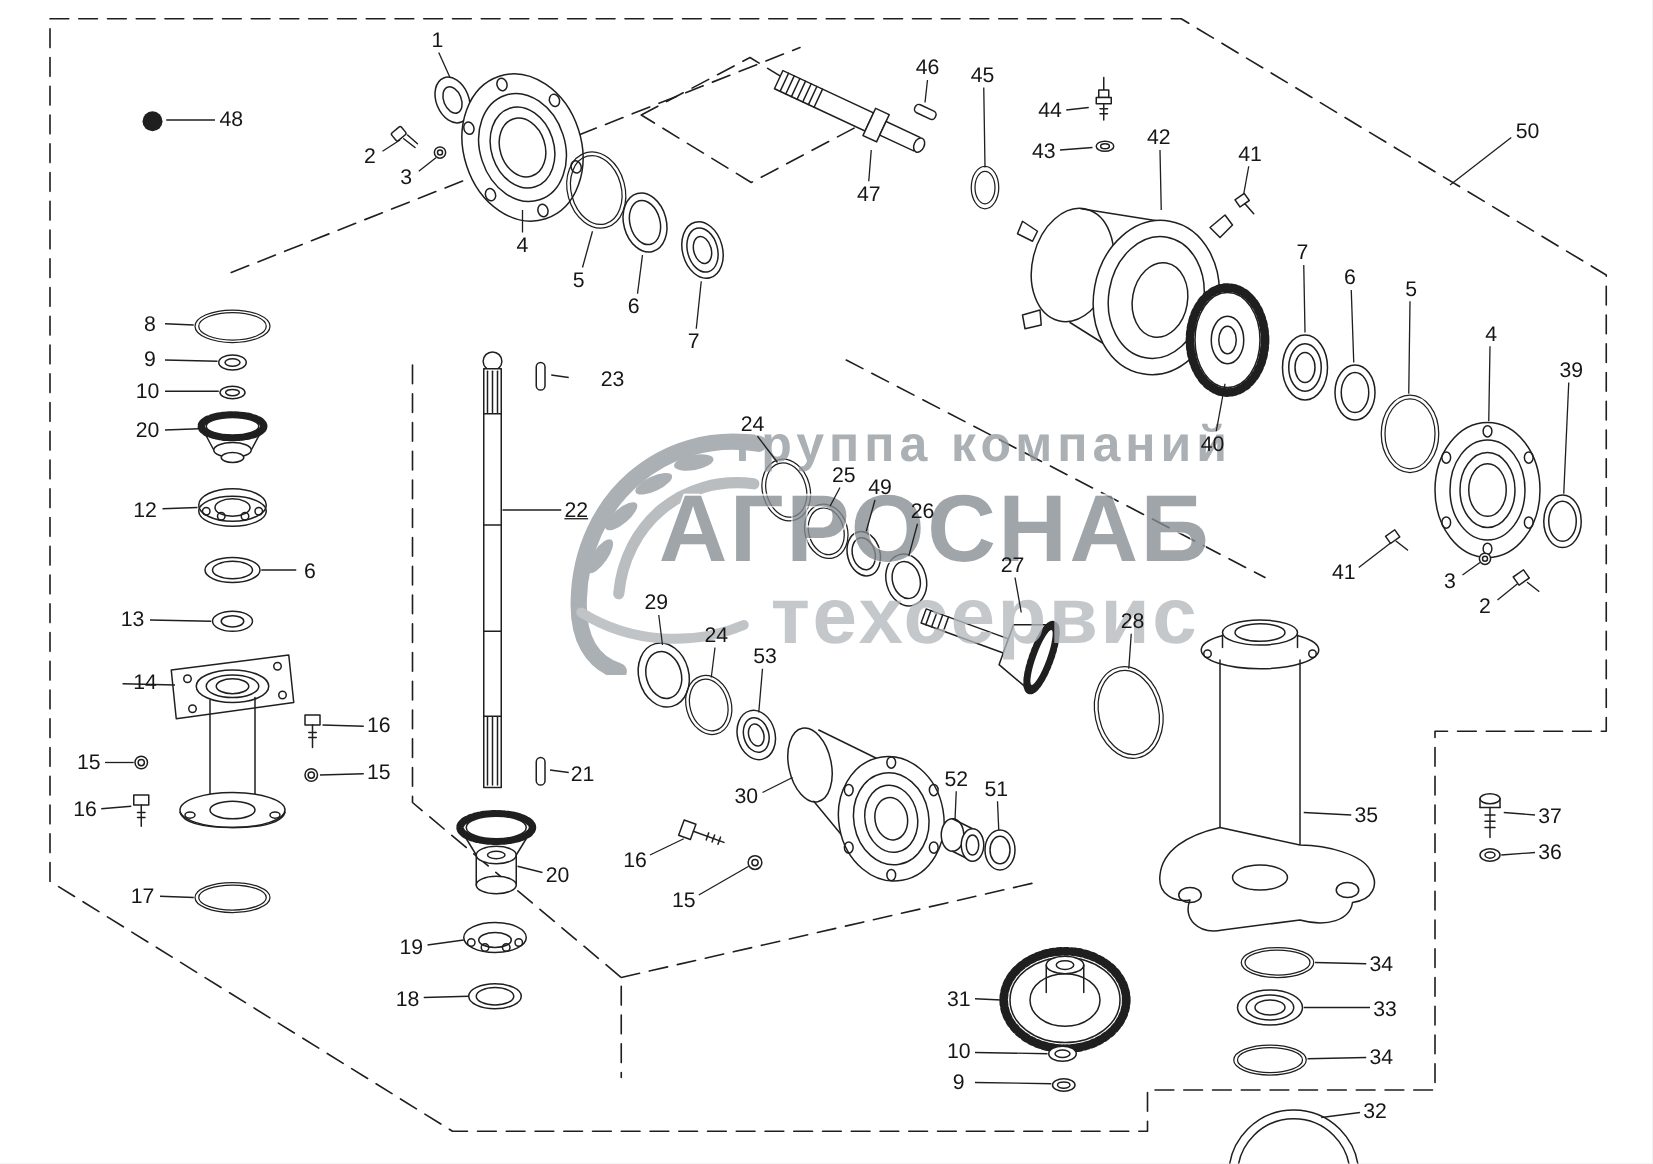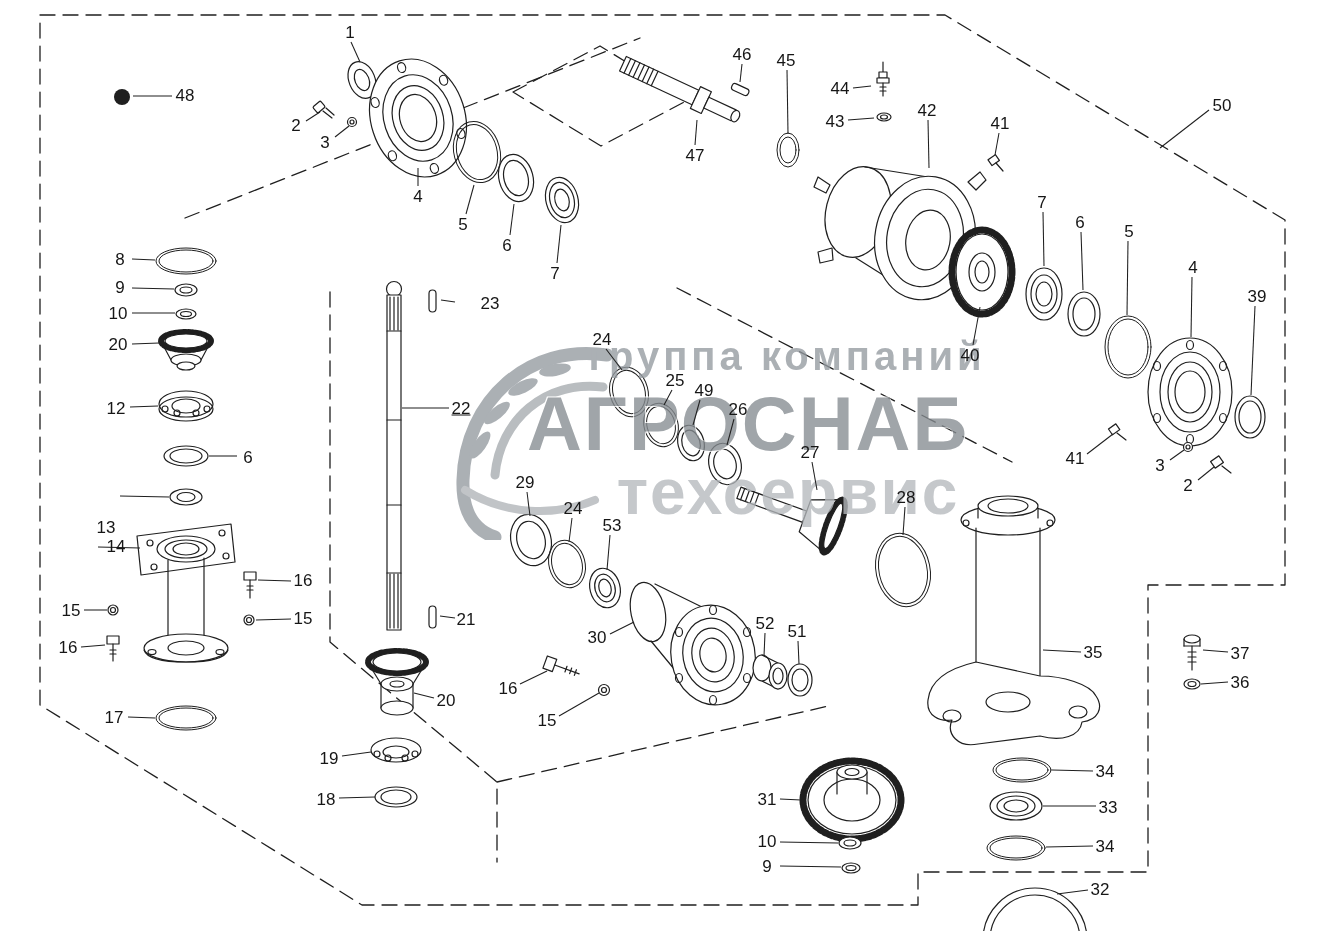--- a/index.html
+++ b/index.html
@@ -572,21 +572,21 @@
       <div class="callout" style="left: 970px; top: 355px;">40</div>
       <div class="callout" style="left: 1075px; top: 458px;">41</div>
       <div class="callout" style="left: 1160px; top: 465px;">3</div>
       <div class="callout" style="left: 1188px; top: 485px;">2</div>
       <div class="callout" style="left: 120px; top: 259px;">8</div>
       <div class="callout" style="left: 120px; top: 287px;">9</div>
       <div class="callout" style="left: 118px; top: 313px;">10</div>
       <div class="callout" style="left: 118px; top: 344px;">20</div>
       <div class="callout" style="left: 116px; top: 408px;">12</div>
       <div class="callout" style="left: 248px; top: 457px;">6</div>
-      <div class="callout" style="left: 106px; top: 495px; margin-top: 32px;">13</div>
+      <div class="callout" style="left: 106px; top: 495px;">13</div>
       <div class="callout" style="left: 84px; top: 546px; margin-left: 32px;">14</div>
       <div class="callout" style="left: 71px; top: 610px;">15</div>
       <div class="callout" style="left: 68px; top: 647px;">16</div>
       <div class="callout" style="left: 303px; top: 580px;">16</div>
       <div class="callout" style="left: 303px; top: 618px;">15</div>
       <div class="callout" style="left: 114px; top: 717px;">17</div>
       <div class="callout" style="left: 490px; top: 303px;">23</div>
       <div class="callout" style="left: 461px; top: 408px; text-decoration: underline;">22</div>
       <div class="callout" style="left: 466px; top: 619px;">21</div>
       <div class="callout" style="left: 446px; top: 700px;">20</div>

